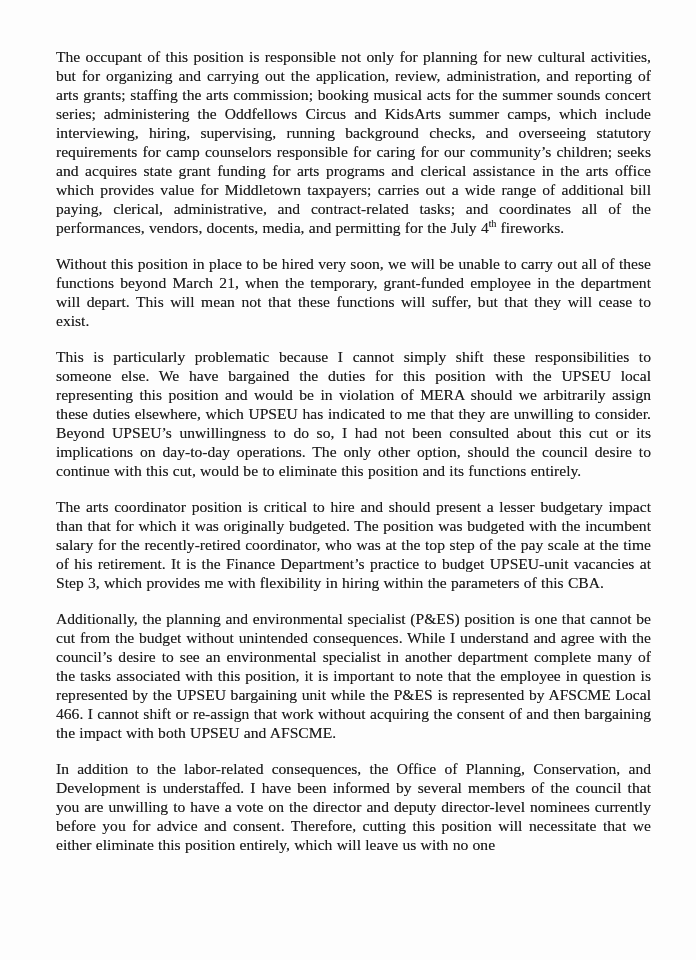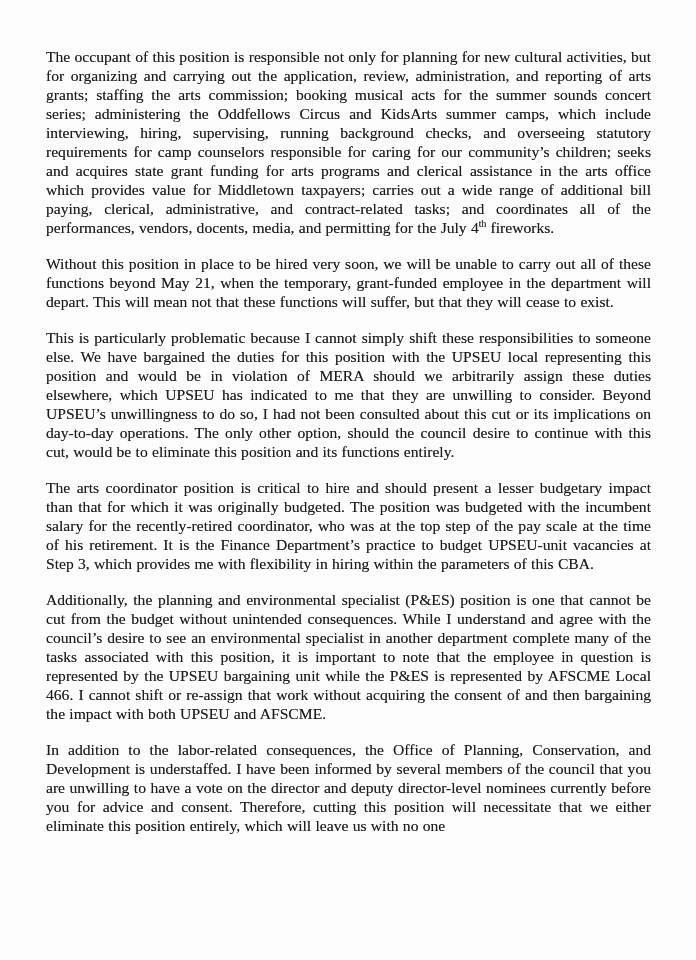--- a/index.html
+++ b/index.html
@@ -15,35 +15,35 @@
     padding: 47px 45px 0 46px;
     overflow: hidden;
     font-family: "Liberation Serif", "DejaVu Serif", serif;
     font-size: 15.6px;
     line-height: 19px;
   }
   .doc-body {
     text-shadow: 0 0 0.55px rgba(25, 25, 25, 0.55); 
   }
   .para {
-    margin: 0 0 17px 0;
+    margin: 0 0 17px 10px;
     text-align: justify;
     word-spacing: 0.4px;
   }
   .para sup {
     font-size: 0.62em;
     line-height: 0;
     vertical-align: super;
   }
 </style>
 </head>
 <body>
 
 <main class="page" style="background: rgb(253, 253, 253); color: rgb(29, 29, 29);">
   <article class="doc-body">
       <p class="para"><span>The occupant of this position is responsible not only for planning for new cultural activities, but for organizing and carrying out the application, review, administration, and reporting of arts grants; staffing the arts commission; booking musical acts for the summer sounds concert series; administering the Oddfellows Circus and KidsArts summer camps, which include interviewing, hiring, supervising, running background checks, and overseeing statutory requirements for camp counselors responsible for caring for our community’s children; seeks and acquires state grant funding for arts programs and clerical assistance in the arts office which provides value for Middletown taxpayers; carries out a wide range of additional bill paying, clerical, administrative, and contract-related tasks; and coordinates all of the performances, vendors, docents, media, and permitting for the July 4</span><sup>th</sup><span> fireworks.</span></p>
-      <p class="para"><span>Without this position in place to be hired very soon, we will be unable to carry out all of these functions beyond May 21, when the temporary, grant-funded employee in the department will depart. This will mean not that these functions will suffer, but that they will cease to exist.</span></p>
+      <p class="para"><span>Without this position in place to be hired very soon, we will be unable to carry out all of these functions beyond March 21, when the temporary, grant-funded employee in the department will depart. This will mean not that these functions will suffer, but that they will cease to exist.</span></p>
       <p class="para"><span>This is particularly problematic because I cannot simply shift these responsibilities to someone else. We have bargained the duties for this position with the UPSEU local representing this position and would be in violation of MERA should we arbitrarily assign these duties elsewhere, which UPSEU has indicated to me that they are unwilling to consider. Beyond UPSEU’s unwillingness to do so, I had not been consulted about this cut or its implications on day-to-day operations. The only other option, should the council desire to continue with this cut, would be to eliminate this position and its functions entirely.</span></p>
       <p class="para"><span>The arts coordinator position is critical to hire and should present a lesser budgetary impact than that for which it was originally budgeted. The position was budgeted with the incumbent salary for the recently-retired coordinator, who was at the top step of the pay scale at the time of his retirement. It is the Finance Department’s practice to budget UPSEU-unit vacancies at Step 3, which provides me with flexibility in hiring within the parameters of this CBA.</span></p>
       <p class="para"><span>Additionally, the planning and environmental specialist (P&amp;ES) position is one that cannot be cut from the budget without unintended consequences. While I understand and agree with the council’s desire to see an environmental specialist in another department complete many of the tasks associated with this position, it is important to note that the employee in question is represented by the UPSEU bargaining unit while the P&amp;ES is represented by AFSCME Local 466. I cannot shift or re-assign that work without acquiring the consent of and then bargaining the impact with both UPSEU and AFSCME.</span></p>
       <p class="para"><span>In addition to the labor-related consequences, the Office of Planning, Conservation, and Development is understaffed. I have been informed by several members of the council that you are unwilling to have a vote on the director and deputy director-level nominees currently before you for advice and consent. Therefore, cutting this position will necessitate that we either eliminate this position entirely, which will leave us with no one</span></p>
     </article>
 </main>
 
 </body></html>

